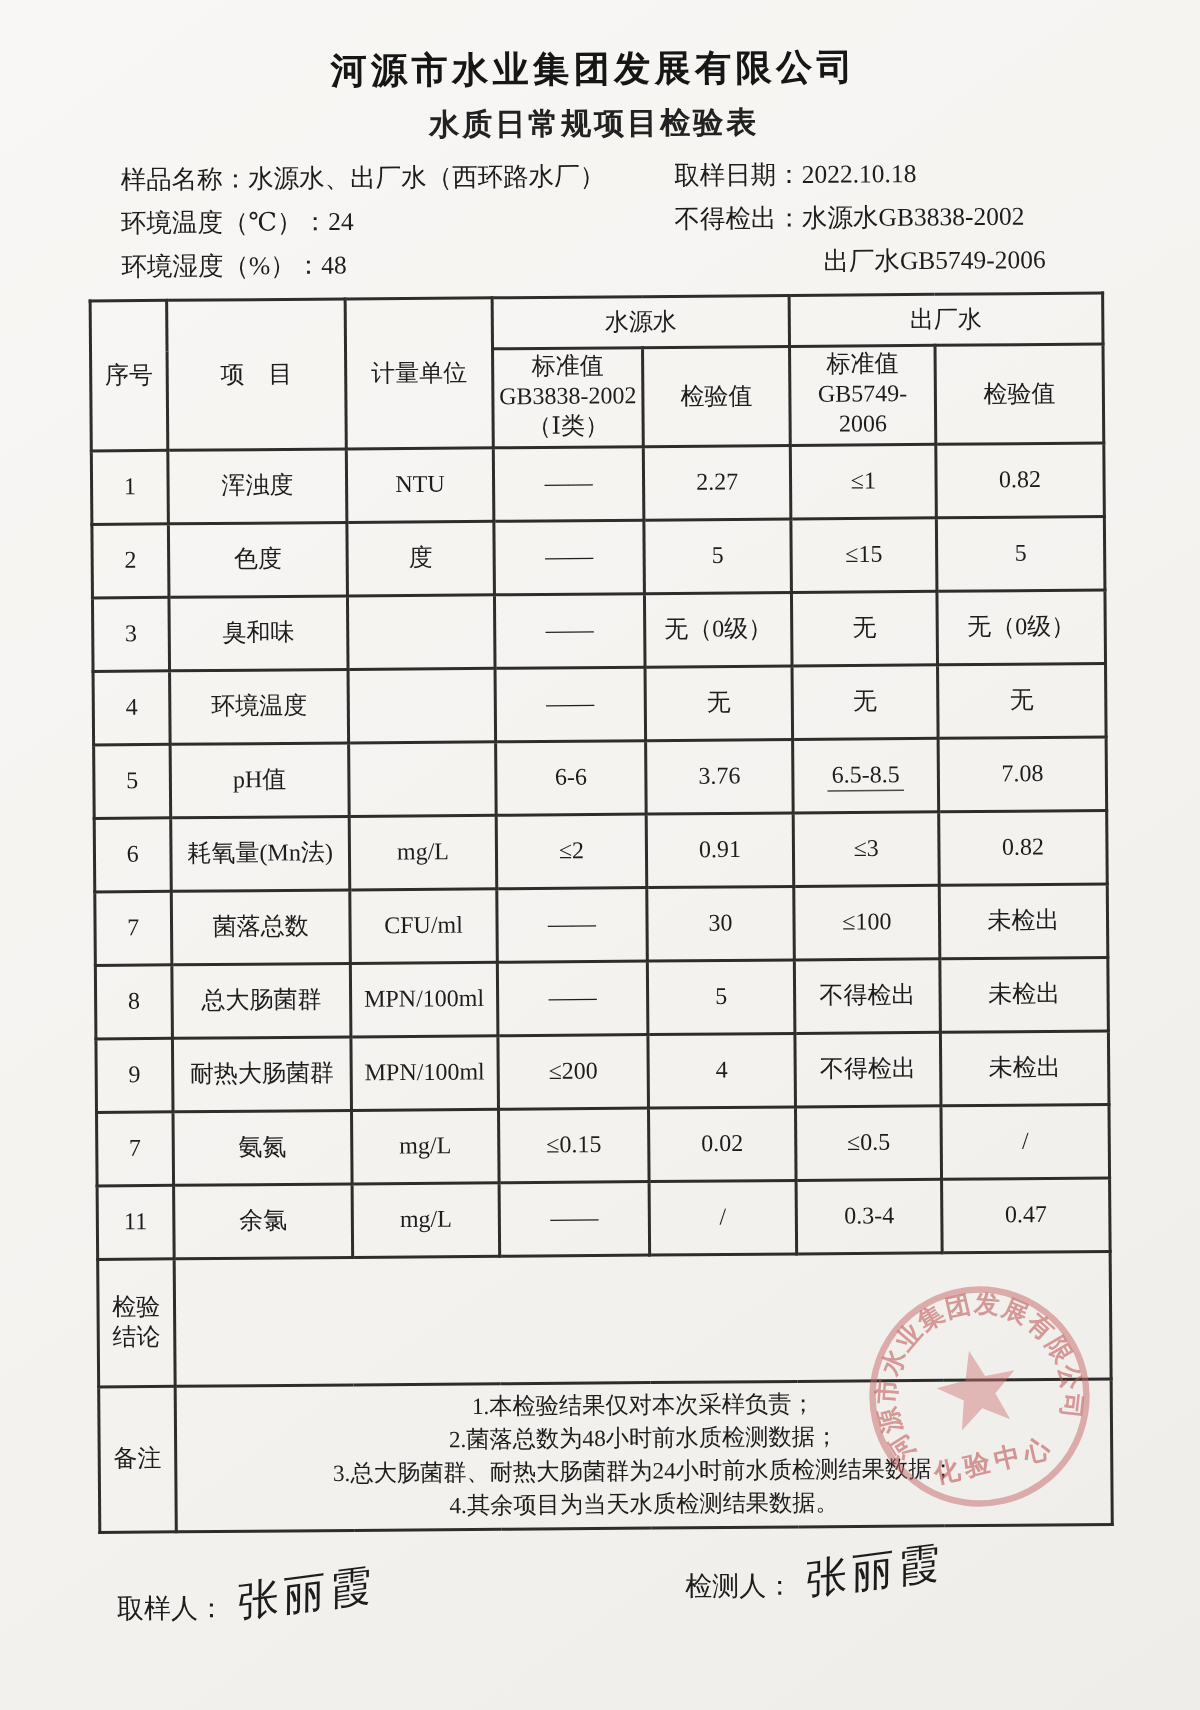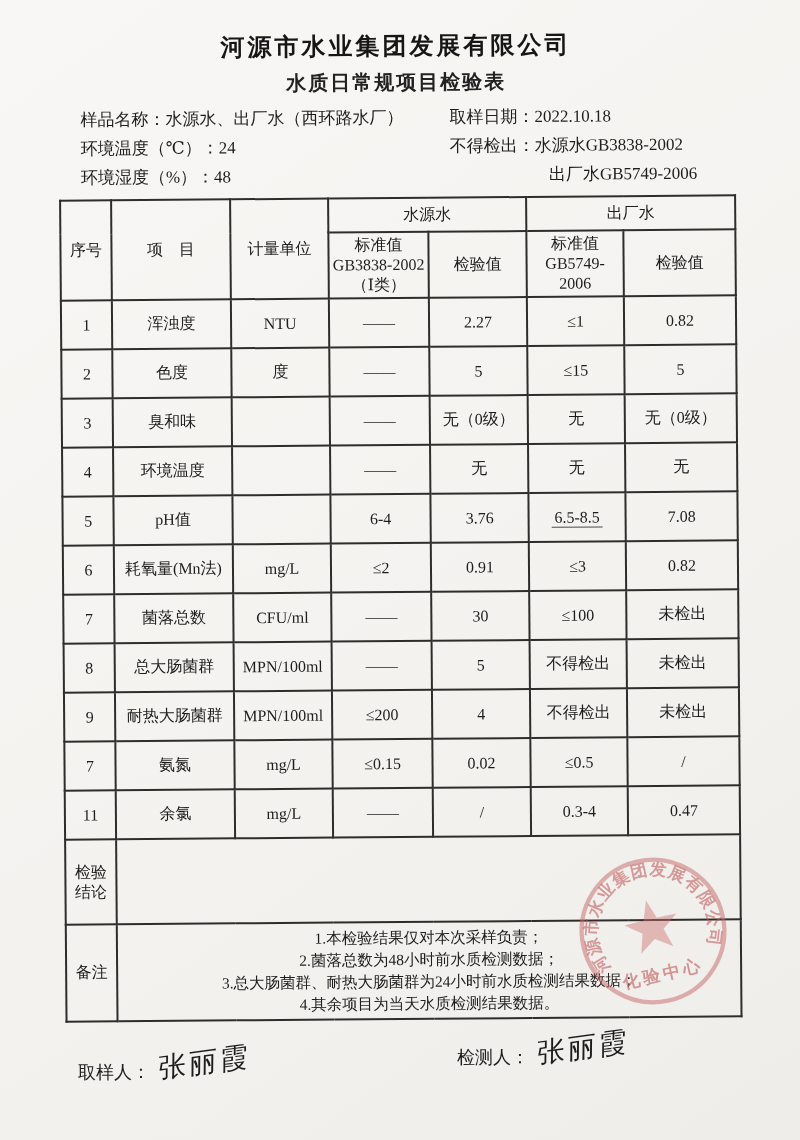--- a/index.html
+++ b/index.html
@@ -177,21 +177,21 @@
       <td></td>
       <td>——</td>
       <td>无</td>
       <td>无</td>
       <td>无</td>
     </tr>
     <tr class="data-row">
       <td>5</td>
       <td class="item-cell">pH值</td>
       <td></td>
-      <td>6-4</td>
+      <td>6-6</td>
       <td>3.76</td>
       <td><span class="u">6.5-8.5</span></td>
       <td>7.08</td>
     </tr>
     <tr class="data-row">
       <td>6</td>
       <td class="item-cell">耗氧量(Mn法)</td>
       <td>mg/L</td>
       <td>≤2</td>
       <td>0.91</td>

